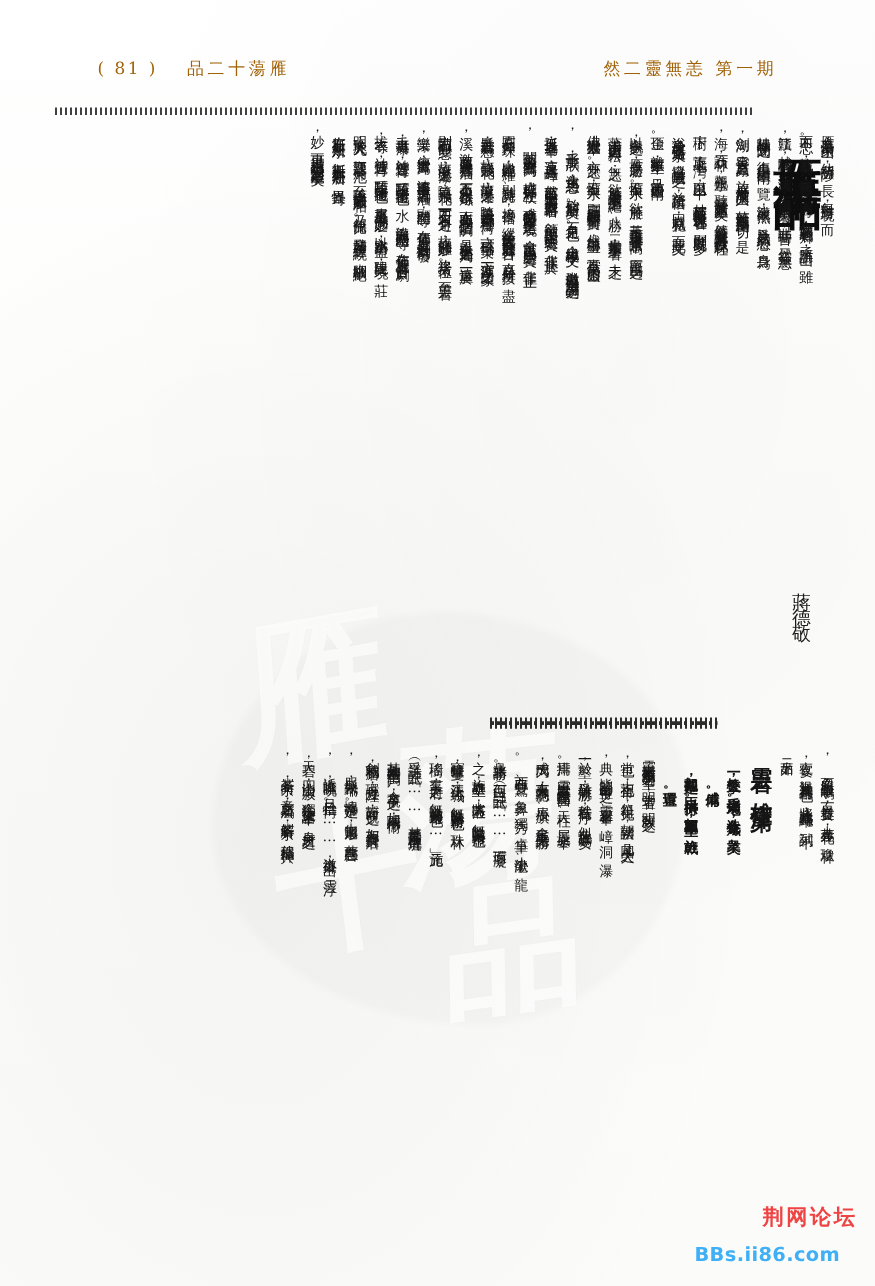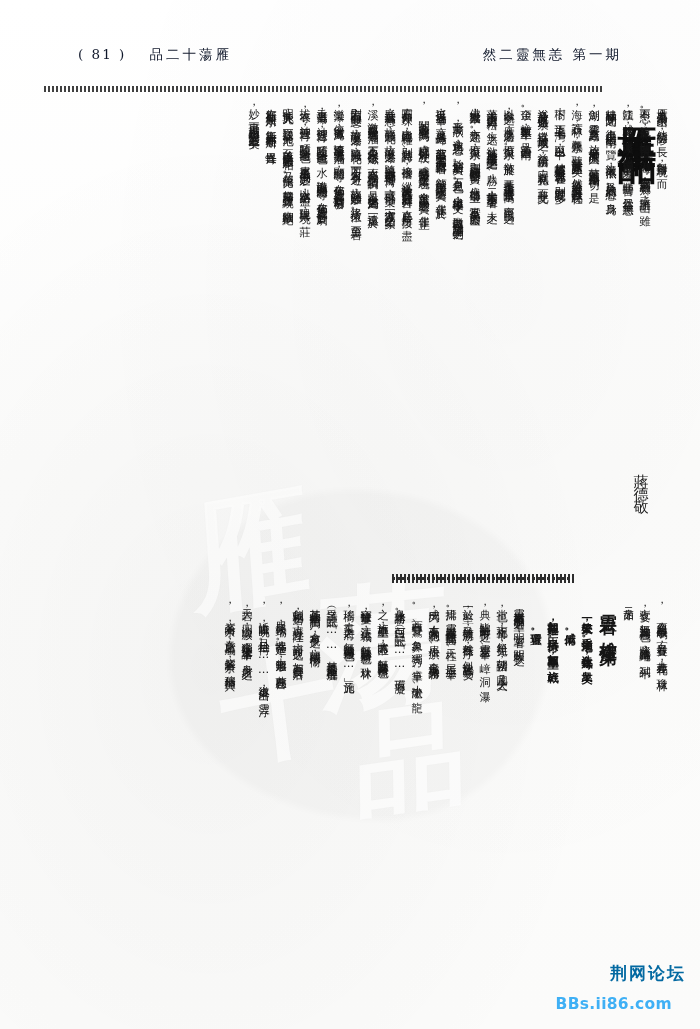--- a/index.html
+++ b/index.html
@@ -51,21 +51,21 @@
   }
   .wm-g1{left:40px;top:20px;font-size:120px;transform:rotate(-10deg) skewX(-6deg);}
   .wm-g2{left:168px;top:110px;font-size:128px;transform:rotate(-6deg) skewX(-8deg);}
   .wm-g3{left:70px;top:175px;font-size:118px;transform:rotate(-12deg) skewX(-5deg);}
   .wm-g4{left:205px;top:232px;font-size:112px;transform:rotate(-8deg) skewX(-7deg);}
 
   
   .runhead{
     position:absolute;top:46px;
     font-size:13.5px;letter-spacing:1px;white-space:nowrap;
-    color:#0f172a;
+    color:#a16207;
   }
   .runhead-left{left:78px;}
   .runhead-left .folio{letter-spacing:2px;}
   .runhead-left .rh-title{margin-left:18px;letter-spacing:3px;}
   .runhead-right{right:78px;letter-spacing:3px;}
 
   
   .title-main{
     position:absolute;
     right:42px;top:96px;
@@ -153,21 +153,21 @@
     position:absolute;left:44px;top:86px;width:560px;height:6px;
     background:repeating-linear-gradient(90deg,
       #1f1f1f 0px,#1f1f1f 2px,transparent 2px,transparent 4px);
     opacity:.85;
   }
 
   
   .wm-forum{
     position:absolute;right:14px;bottom:44px;
     font-size:17px;font-weight:700;letter-spacing:2px;
-    color:#0369a1;
+    color:#ef4444;
     font-family:"DejaVu Sans","Liberation Sans",sans-serif;
   }
   .wm-url{
     position:absolute;right:28px;bottom:16px;
     font-size:15.5px;font-weight:700;letter-spacing:.3px;
     color:#3fb0f5;
     font-family:"DejaVu Sans","Liberation Sans",sans-serif;
     padding-left:29px;
   }
 </style>

